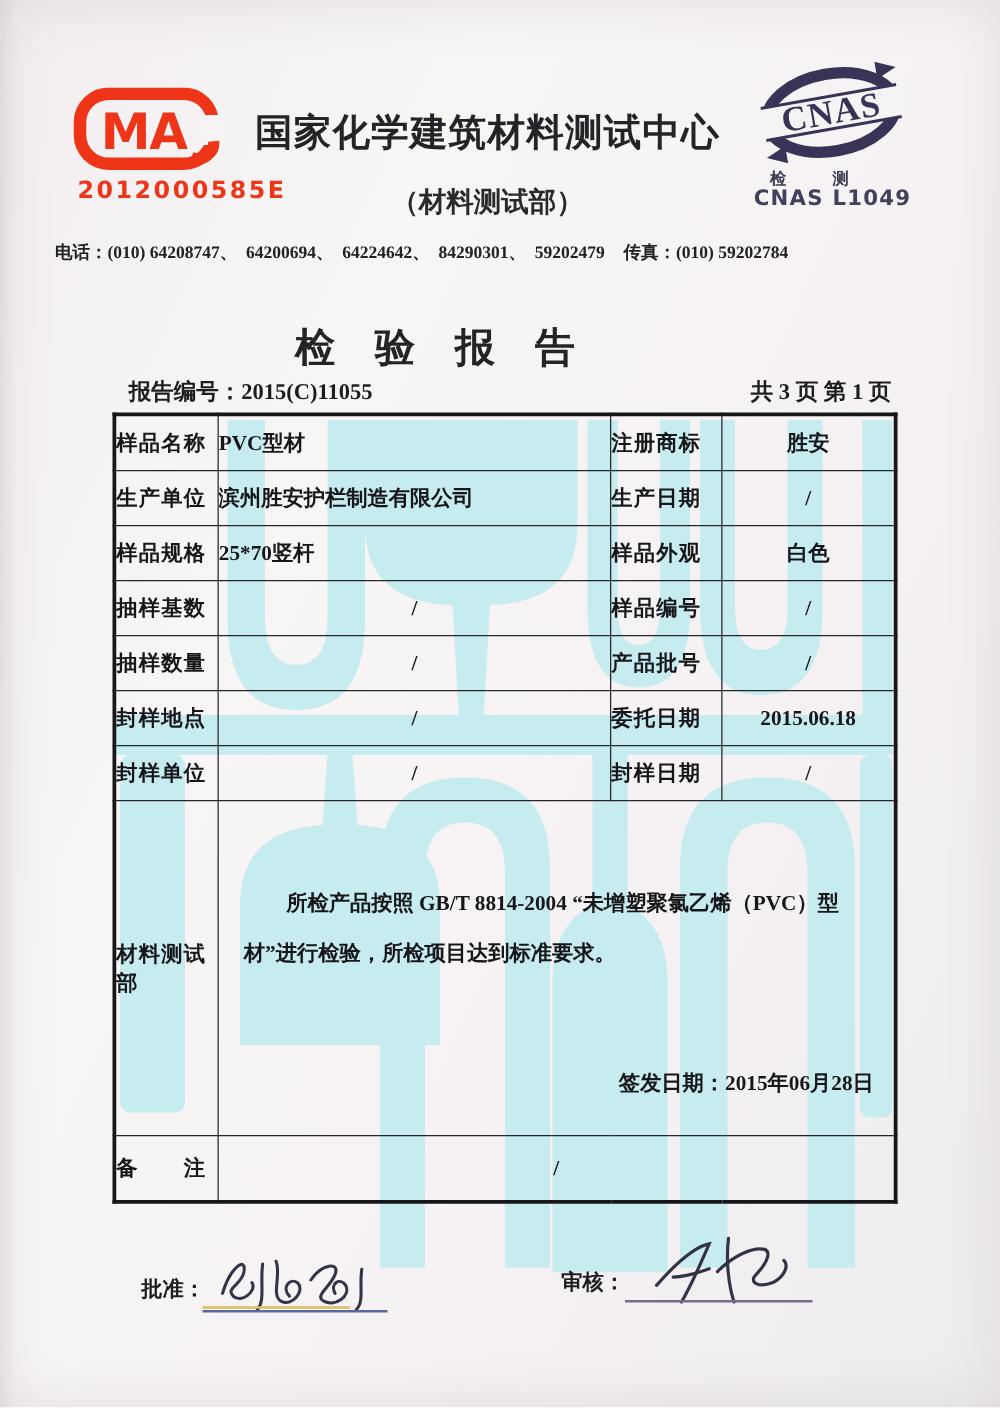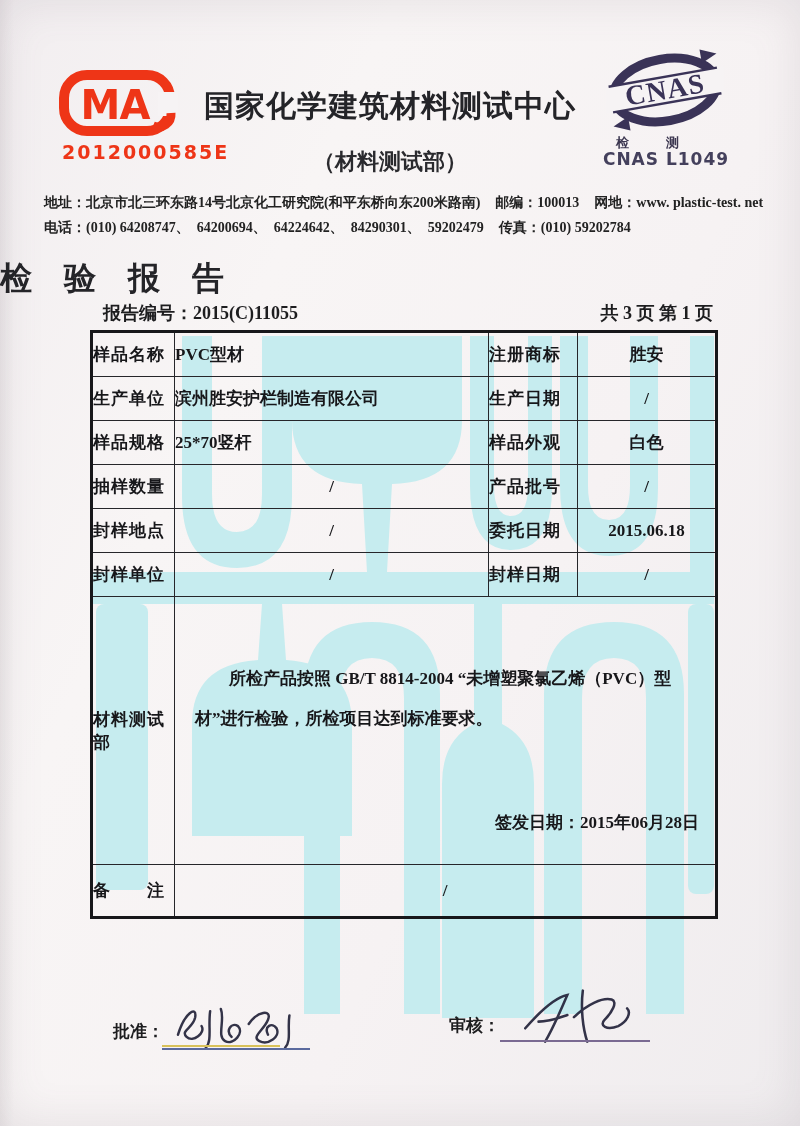--- a/index.html
+++ b/index.html
@@ -34,21 +34,21 @@
     font-family:"DejaVu Sans","Liberation Sans",sans-serif;
     font-size:17px;font-weight:bold;letter-spacing:1px;color:#44405c;z-index:2;}
 
   
   .contact{left:44px;top:190px;width:740px;font-size:14px;font-weight:700;
     line-height:25px;white-space:nowrap;color:#222;z-index:2;}
   .contact .gap{margin-left:15px;}
   .contact .pre{white-space:pre-wrap;}
 
   
-  .report-title{left:0;top:257px;width:696px;text-align:left;
+  .report-title{left:0;top:257px;width:696px;text-align:center;
     font-size:32px;font-weight:700;color:#242428;z-index:2;}
   .report-meta{left:103px;top:301px;width:610px;display:flex;
     justify-content:space-between;font-size:18px;font-weight:700;z-index:2;}
 
   
   .watermark{left:92px;top:332px;z-index:1;}
 
   
   table.report{position:absolute;left:90px;top:330px;width:625px;z-index:2;
     border-collapse:collapse;table-layout:fixed;background:transparent;
@@ -128,23 +128,20 @@
       <text x="59" y="51" text-anchor="middle" font-family="'Liberation Serif',serif" font-size="28" font-weight="bold" fill="#3a3357" letter-spacing="1">CNAS</text>
       <path d="M100 8 L116 15 L100 22 Z" fill="#3a3357"></path>
       <path d="M18 76 L2 69 L18 62 Z" fill="#3a3357"></path>
     </g>
   </svg>
   <div class="abs cnas-type">检　测</div>
   <div class="abs cnas-code">CNAS L1049</div>
 
   <div class="abs contact">
     <div>
-      <span>地址：</span><span>北京市北三环东路14号北京化工研究院(和平东桥向东200米路南)</span><span class="gap">邮编：</span><span>100013</span><span class="gap">网地：</span><span>www. plastic-test. net</span>
-    </div>
-    <div>
       <span>电话：</span><span class="pre">(010) 64208747、  64200694、  64224642、  84290301、  59202479</span><span class="gap">传真：</span><span>(010) 59202784</span>
     </div>
   </div>
 
   <div class="abs report-title">检　验　报　告</div>
   <div class="abs report-meta">
     <span><span>报告编号：</span><span>2015(C)11055</span></span>
     <span>共 3 页 第 1 页</span>
   </div>
 
@@ -168,20 +165,26 @@
         <td class="lbl">生产日期</td>
         <td class="vc">/</td>
       </tr>
       <tr class="r">
         <td class="lbl">样品规格</td>
         <td class="vl">25*70竖杆</td>
         <td class="lbl">样品外观</td>
         <td class="vc">白色</td>
       </tr>
       <tr class="r">
+        <td class="lbl">抽样基数</td>
+        <td class="vc">/</td>
+        <td class="lbl">样品编号</td>
+        <td class="vc">/</td>
+      </tr>
+      <tr class="r">
         <td class="lbl">抽样数量</td>
         <td class="vc">/</td>
         <td class="lbl">产品批号</td>
         <td class="vc">/</td>
       </tr>
       <tr class="r">
         <td class="lbl">封样地点</td>
         <td class="vc">/</td>
         <td class="lbl">委托日期</td>
         <td class="vc">2015.06.18</td>

